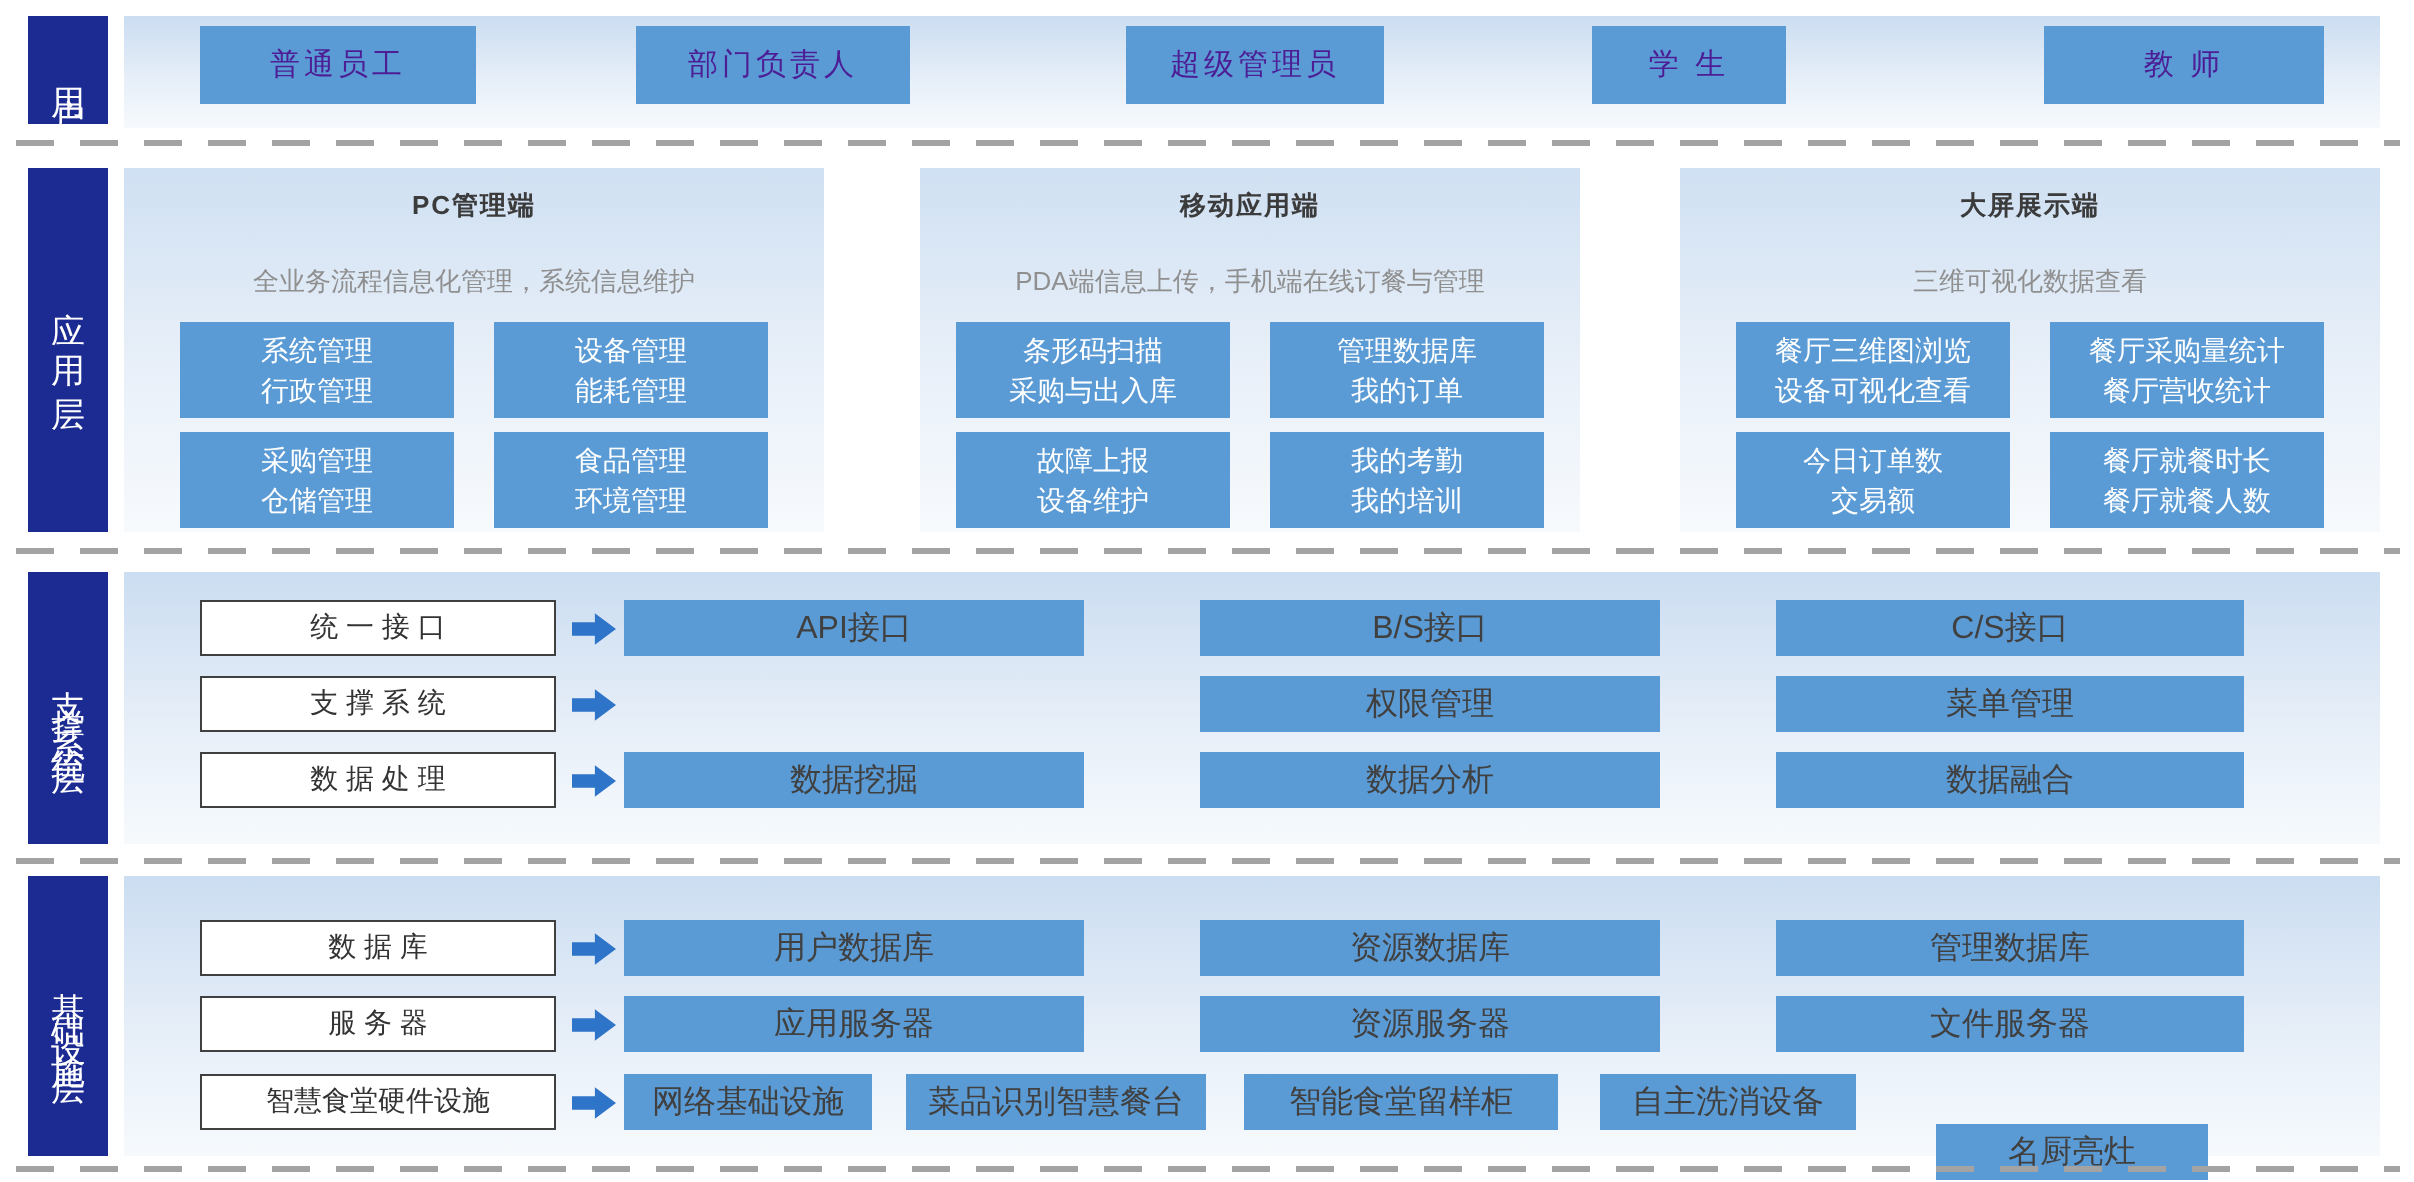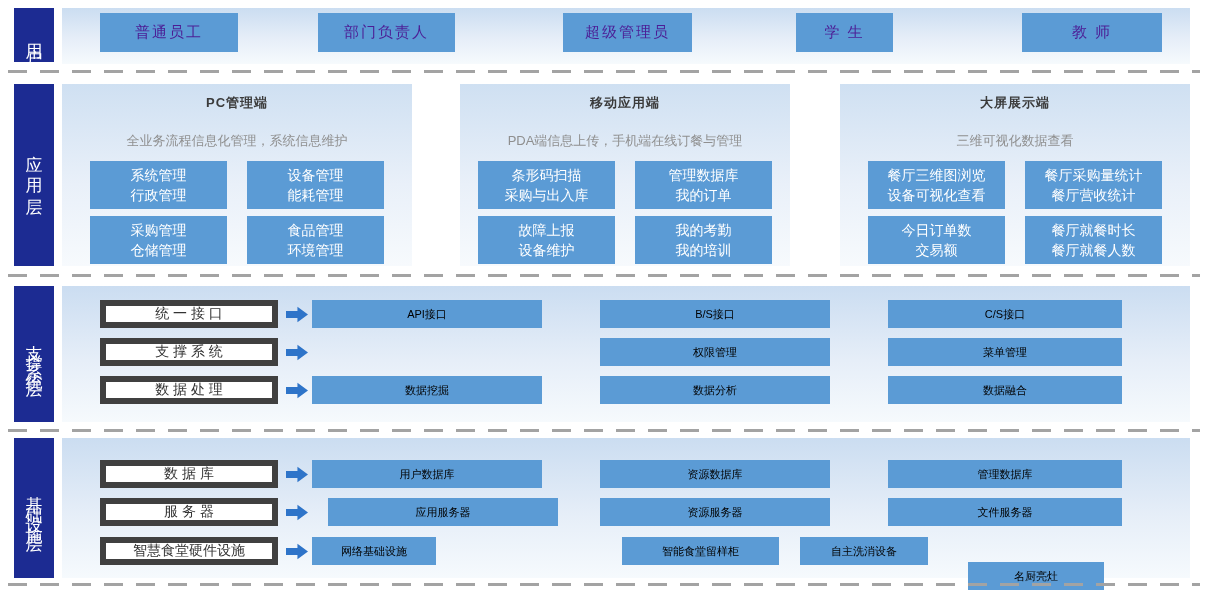--- a/index.html
+++ b/index.html
@@ -23,25 +23,25 @@
   .card{width:137px;height:48px;background:#5b9bd5;color:#ffffff;font-size:14px;
         line-height:1.45;display:flex;flex-direction:column;align-items:center;justify-content:center}
 
   .sep{position:absolute;left:8px;width:1192px;height:3px;
        background:repeating-linear-gradient(90deg,#a3a3a3 0 19px,transparent 19px 32px)}
 
   .ubtn{position:absolute;top:13px;height:39px;background:#5b9bd5;color:#4c1d95;
         font-size:15px;letter-spacing:2px;display:flex;align-items:center;justify-content:center}
 
   .whitebox{position:absolute;left:100px;width:178px;height:28px;box-sizing:border-box;
-            background:#ffffff;border:6px solid #404040;color:#333333;font-size:14px;
+            background:#ffffff;border:1px solid #404040;color:#333333;font-size:14px;
             display:flex;align-items:center;justify-content:center;white-space:pre}
   .arrow{position:absolute;left:286px;width:22px;height:17px;background:#2e74c9;
          clip-path:polygon(0 30%,52% 30%,52% 4%,100% 50%,52% 96%,52% 70%,0 70%)}
-  .bar{position:absolute;height:28px;background:#5b9bd5;color:#000000;font-size:11px;
+  .bar{position:absolute;height:28px;background:#5b9bd5;color:#404040;font-size:16px;
        display:flex;align-items:center;justify-content:center;white-space:pre}
 </style>
 </head>
 <body>
 
 <div class="canvas">
 
   <div class="vlabel" style="top:8px;height:54px;letter-spacing:5px">用户</div>
   <div class="band" style="top:8px;height:56px"></div>
 
@@ -152,26 +152,27 @@
   <div class="band" style="top:438px;height:140px"></div>
 
   <div class="whitebox" style="top:460px">数 据 库</div>
   <div class="arrow" style="top:466px"></div>
   <div class="bar" style="top:460px;left:312px;width:230px">用户数据库</div>
   <div class="bar" style="top:460px;left:600px;width:230px">资源数据库</div>
   <div class="bar" style="top:460px;left:888px;width:234px">管理数据库</div>
 
   <div class="whitebox" style="top:498px">服 务 器</div>
   <div class="arrow" style="top:504px"></div>
-  <div class="bar" style="top:498px;left:328px;width:230px">应用服务器</div>
+  <div class="bar" style="top:498px;left:312px;width:230px">应用服务器</div>
   <div class="bar" style="top:498px;left:600px;width:230px">资源服务器</div>
   <div class="bar" style="top:498px;left:888px;width:234px">文件服务器</div>
 
   <div class="whitebox" style="top:537px">智慧食堂硬件设施</div>
   <div class="arrow" style="top:543px"></div>
   <div class="bar" style="top:537px;left:312px;width:124px">网络基础设施</div>
+  <div class="bar" style="top:537px;left:453px;width:150px">菜品识别智慧餐台</div>
   <div class="bar" style="top:537px;left:622px;width:157px">智能食堂留样柜</div>
   <div class="bar" style="top:537px;left:800px;width:128px">自主洗消设备</div>
   <div class="bar" style="top:562px;left:968px;width:136px">名厨亮灶</div>
 
   <div class="sep" style="top:583px"></div>
 
 </div>
 
 </body></html>

